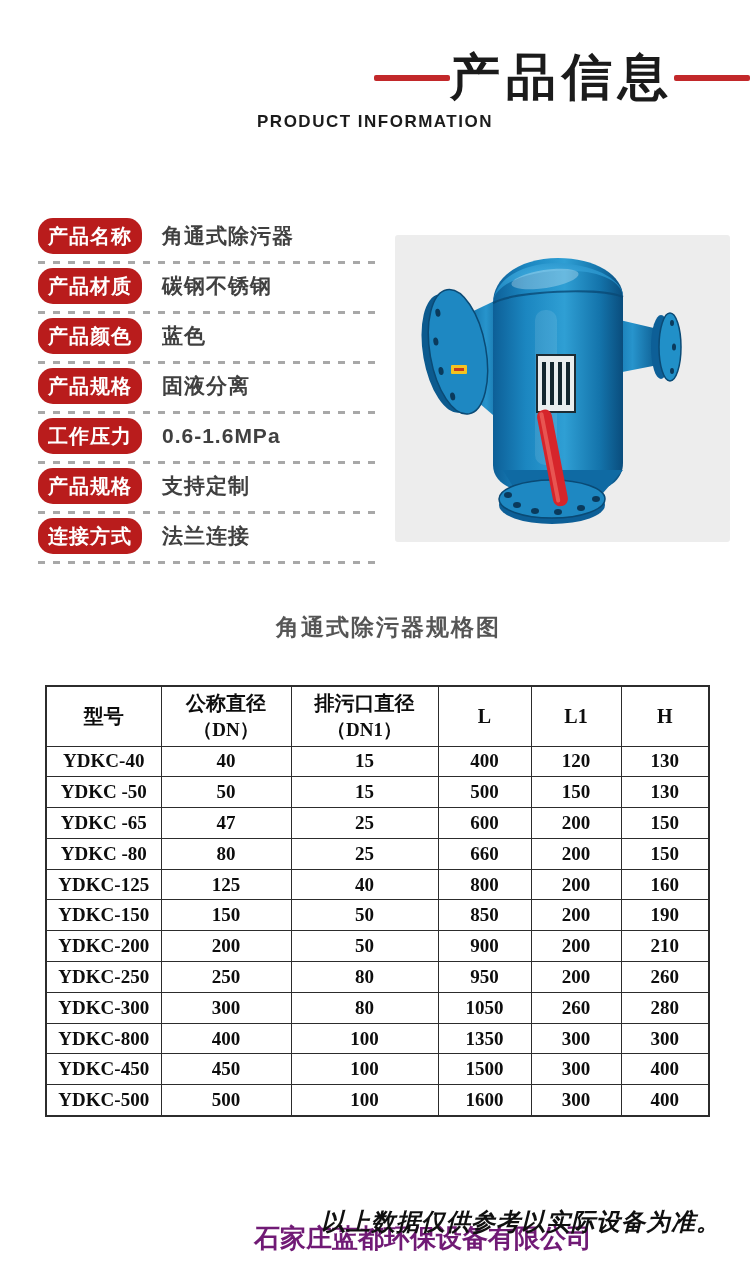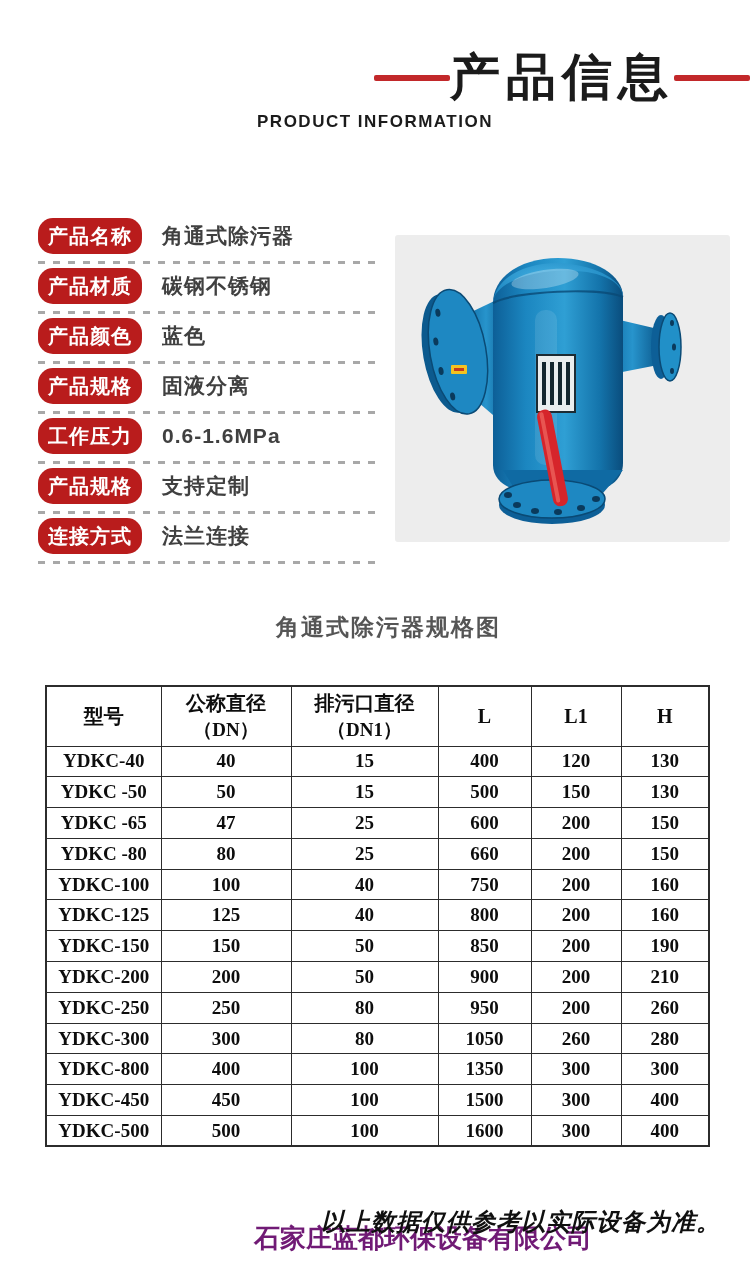--- a/index.html
+++ b/index.html
@@ -257,28 +257,20 @@
         </tr>
         <tr>
           <td>YDKC -80</td>
           <td>80</td>
           <td>25</td>
           <td>660</td>
           <td>200</td>
           <td>150</td>
         </tr>
         <tr>
-          <td>YDKC-100</td>
-          <td>100</td>
-          <td>40</td>
-          <td>750</td>
-          <td>200</td>
-          <td>160</td>
-        </tr>
-        <tr>
           <td>YDKC-125</td>
           <td>125</td>
           <td>40</td>
           <td>800</td>
           <td>200</td>
           <td>160</td>
         </tr>
         <tr>
           <td>YDKC-150</td>
           <td>150</td>

